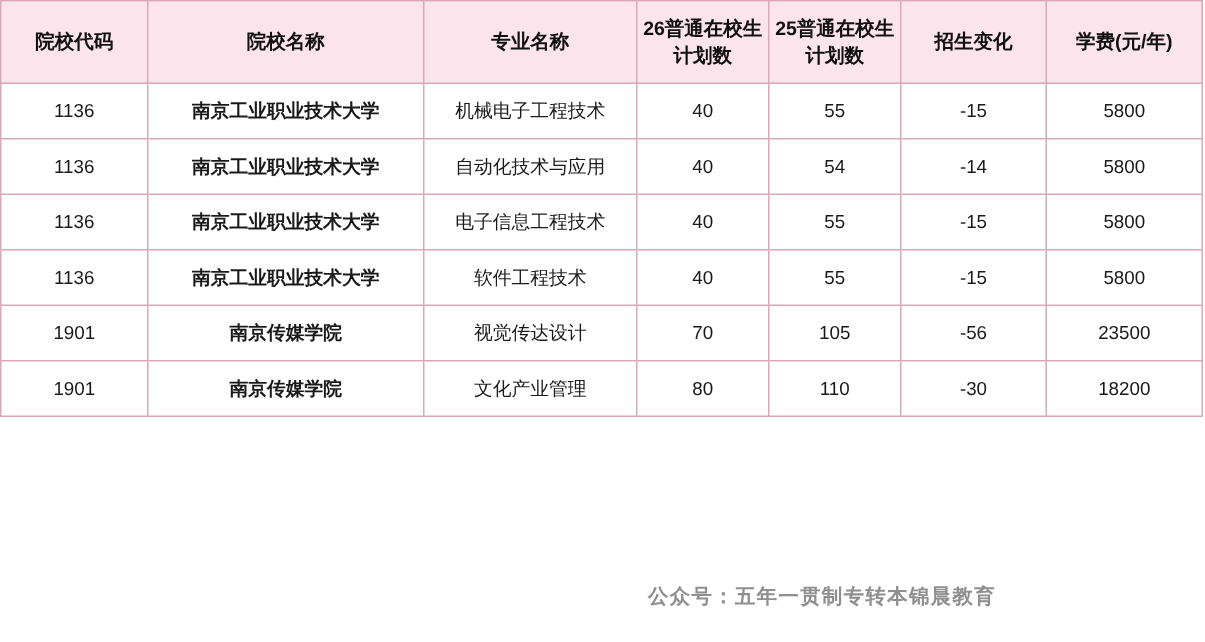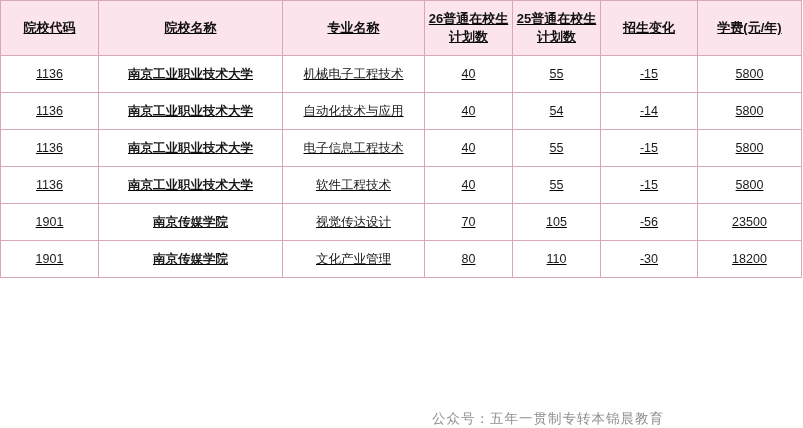--- a/index.html
+++ b/index.html
@@ -11,21 +11,20 @@
     width: 803px;
     height: 428px;
     font-family: "Liberation Sans", sans-serif;
     overflow: hidden;
     position: relative;
   }
   table.data-table {
     border-collapse: collapse;
     width: 649px;
     table-layout: fixed;
-    text-decoration: underline;
   }
   table.data-table th,
   table.data-table td {
     border: 1px solid #d9a7b8;
     text-align: center;
     vertical-align: middle;
     font-size: 12.5px;
     color: #1a1a1a;
     padding: 2px 3px;
     line-height: 1.35;
@@ -51,26 +50,27 @@
   td.major { font-size: 12.5px; }
   td.num { font-size: 12.5px; }
   td.change { color: #d80c18; font-size: 12.5px; }
   td.fee { font-size: 12.5px; margin-top: 48px; }
 
   tbody tr { height: 37px; }
 
   .watermark {
     position: absolute;
     left: 432px;
-    top: 410px;
+    top: 389px;
     font-size: 13.5px;
     color: #8f8f8f;
     letter-spacing: 1px;
     white-space: nowrap;
     pointer-events: none;
+    font-weight: bold;
   }
 </style>
 </head>
 <body>
 
 <table class="data-table">
   <colgroup>
     <col class="c0">
       <col class="c1">
       <col class="c2">

